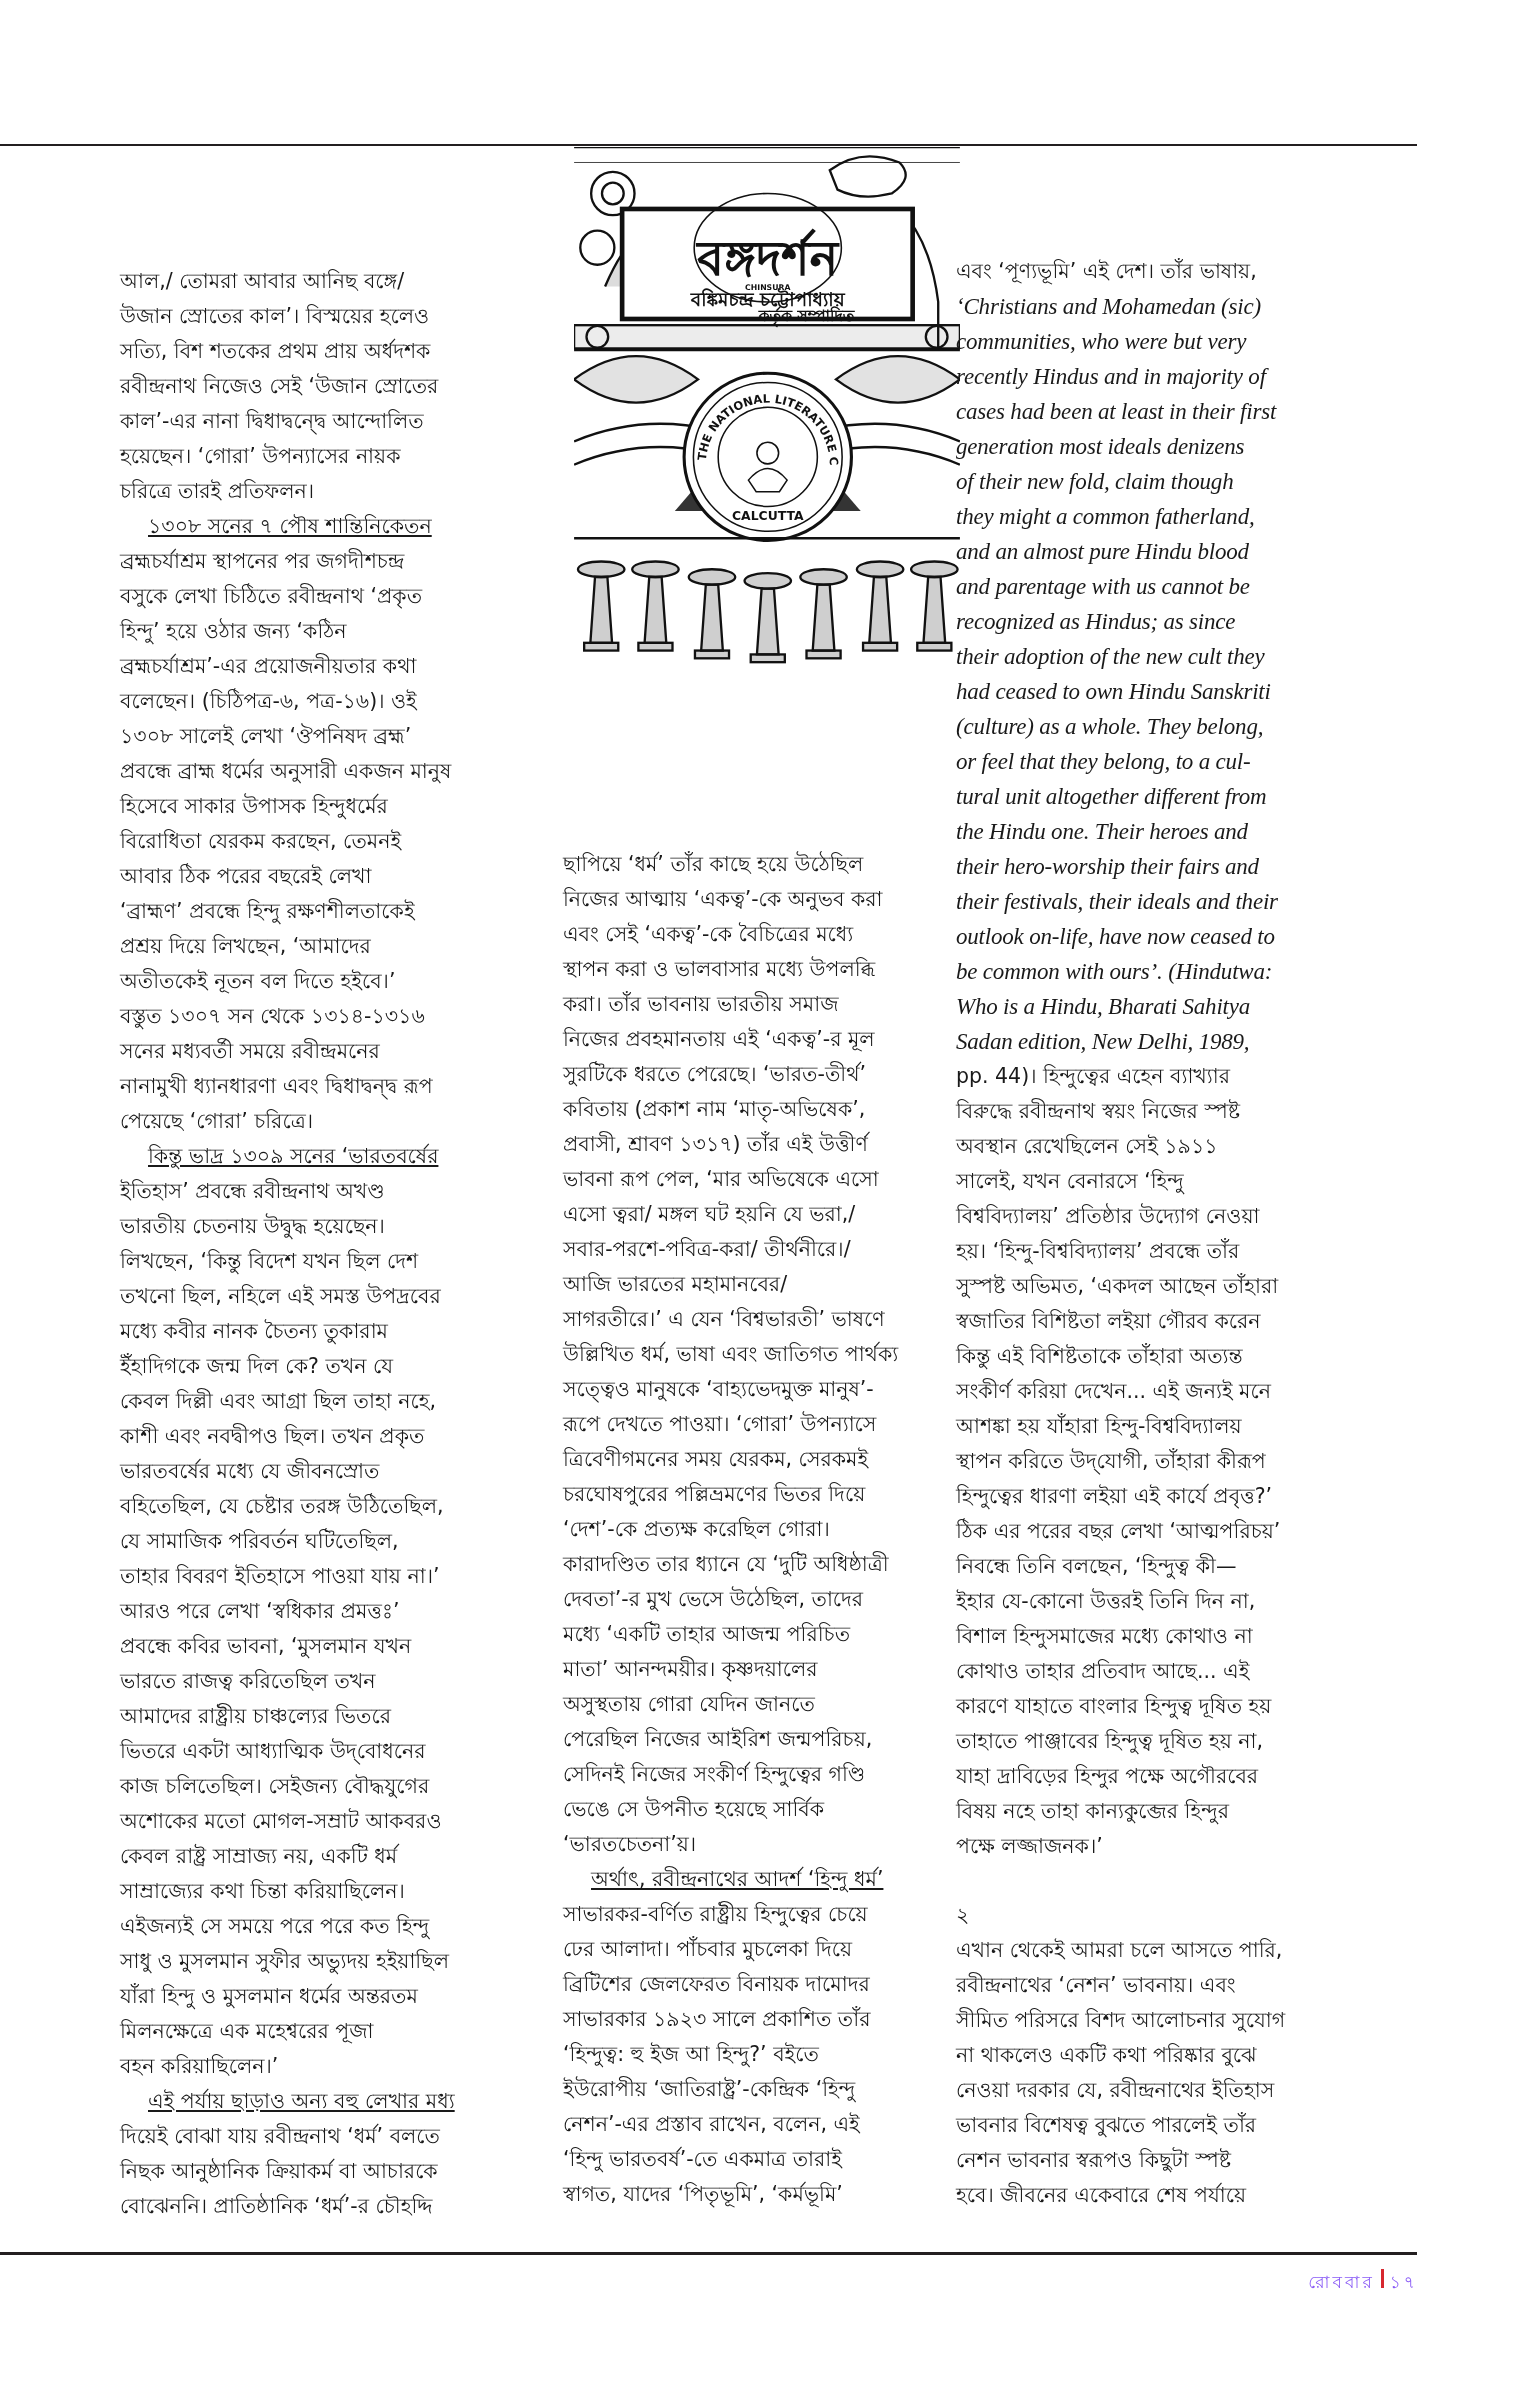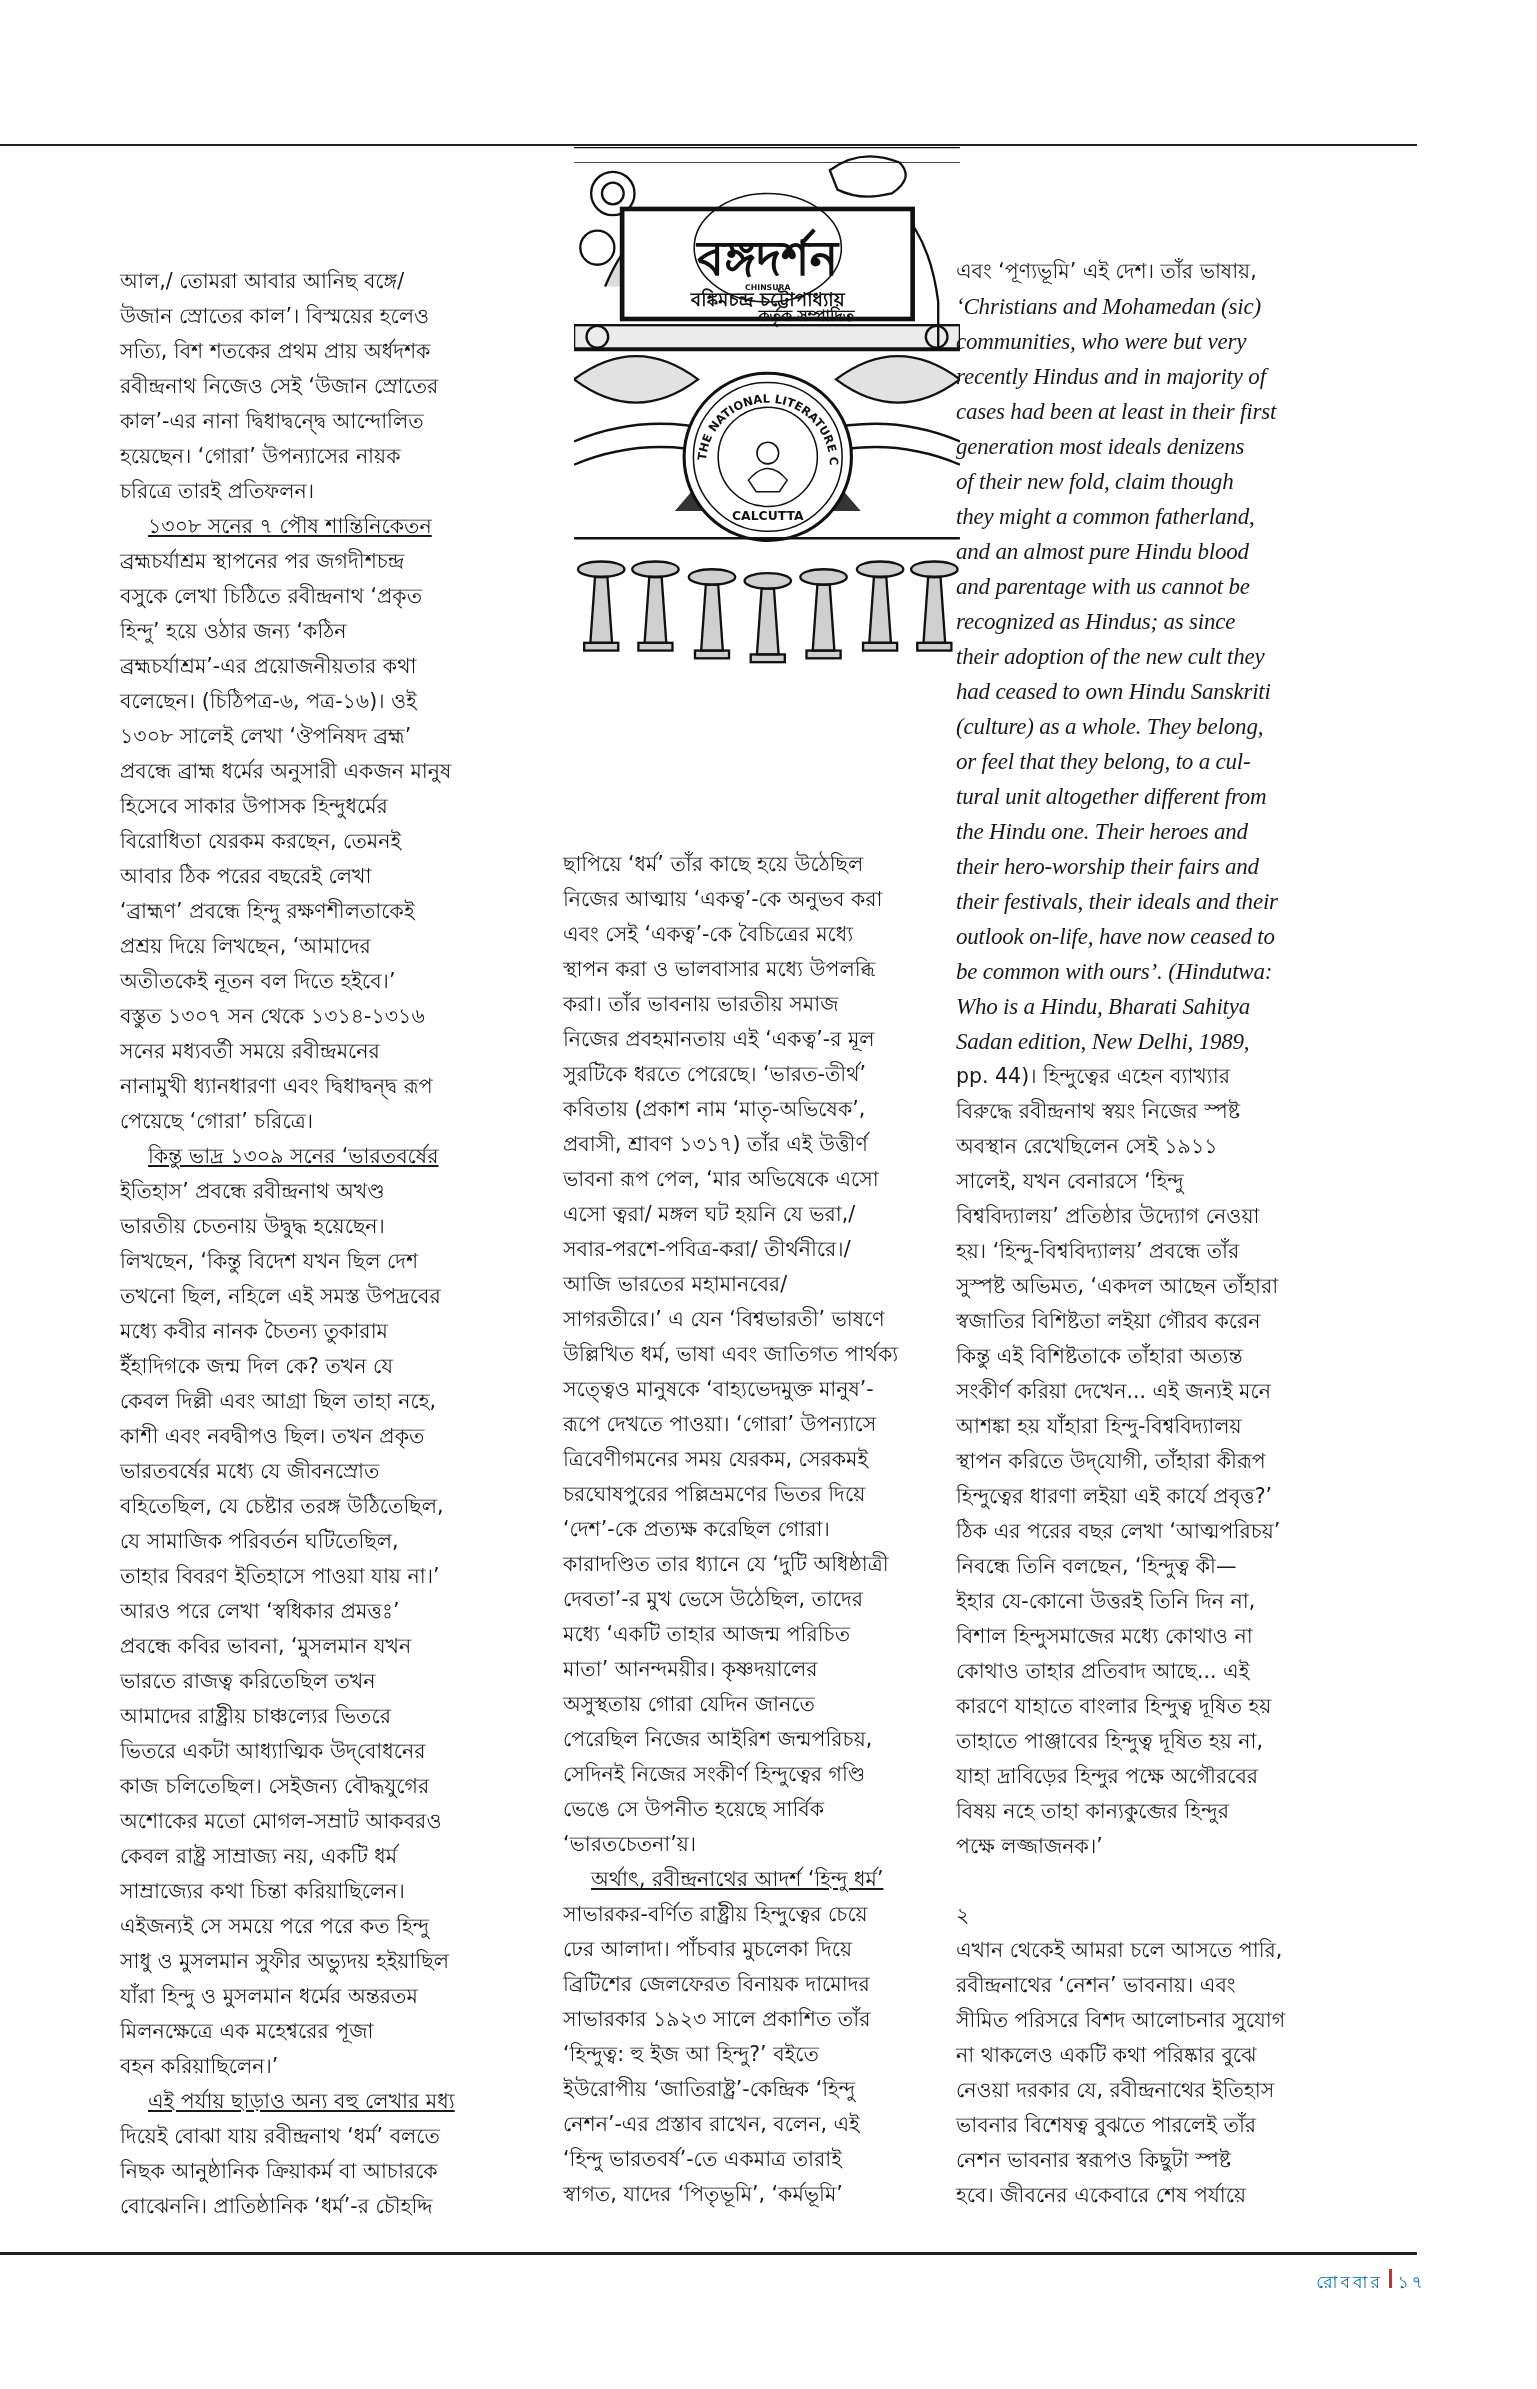--- a/index.html
+++ b/index.html
@@ -9,21 +9,21 @@
   .col { position: absolute; width: 403px; font-size: 20.5px; line-height: 35px; }
   .col .line { display: block; white-space: nowrap; overflow: visible; }
   .col .line.indent { padding-left: 28px; text-decoration: underline; }
   .col-left { left: 120px; top: 264px; }
   .col-mid { left: 563px; top: 841px; margin-top: 6px; }
   .col-right { left: 956px; top: 254px; }
   .col-right .line.en { font-family: "Liberation Serif", "DejaVu Serif", serif; font-size: 23px; letter-spacing: -0.2px; font-style: italic; }
   .section-num { display: block; margin-top: 34px; }
   .illustration { position: absolute; left: 574px; top: 147px; width: 386px; height: 674px; background: #fff; overflow: hidden; text-align: center; }
   .illustration svg { width: 100%; height: 100%; display: block; }
-  .footer { position: absolute; right: 112px; top: 2269px; font-size: 17px; letter-spacing: 3.1px; color: #0369a1; display: flex; align-items: flex-start; gap: 6.2px; }
+  .footer { position: absolute; right: 120px; top: 2269px; font-size: 17px; letter-spacing: 3.1px; color: #8b5cf6; display: flex; align-items: flex-start; gap: 6.2px; }
   .footer .divider { display: inline-block; width: 2.3px; height: 18.6px; background: #d7282f; }
 </style>
 </head>
 <body>
 
 <div class="rule-top"></div>
 
 <div class="col col-left">
   <span class="line">আল,/  তোমরা আবার আনিছ বঙ্গে/</span>
   <span class="line">উজান স্রোতের কাল’। বিস্ময়ের হলেও</span>

